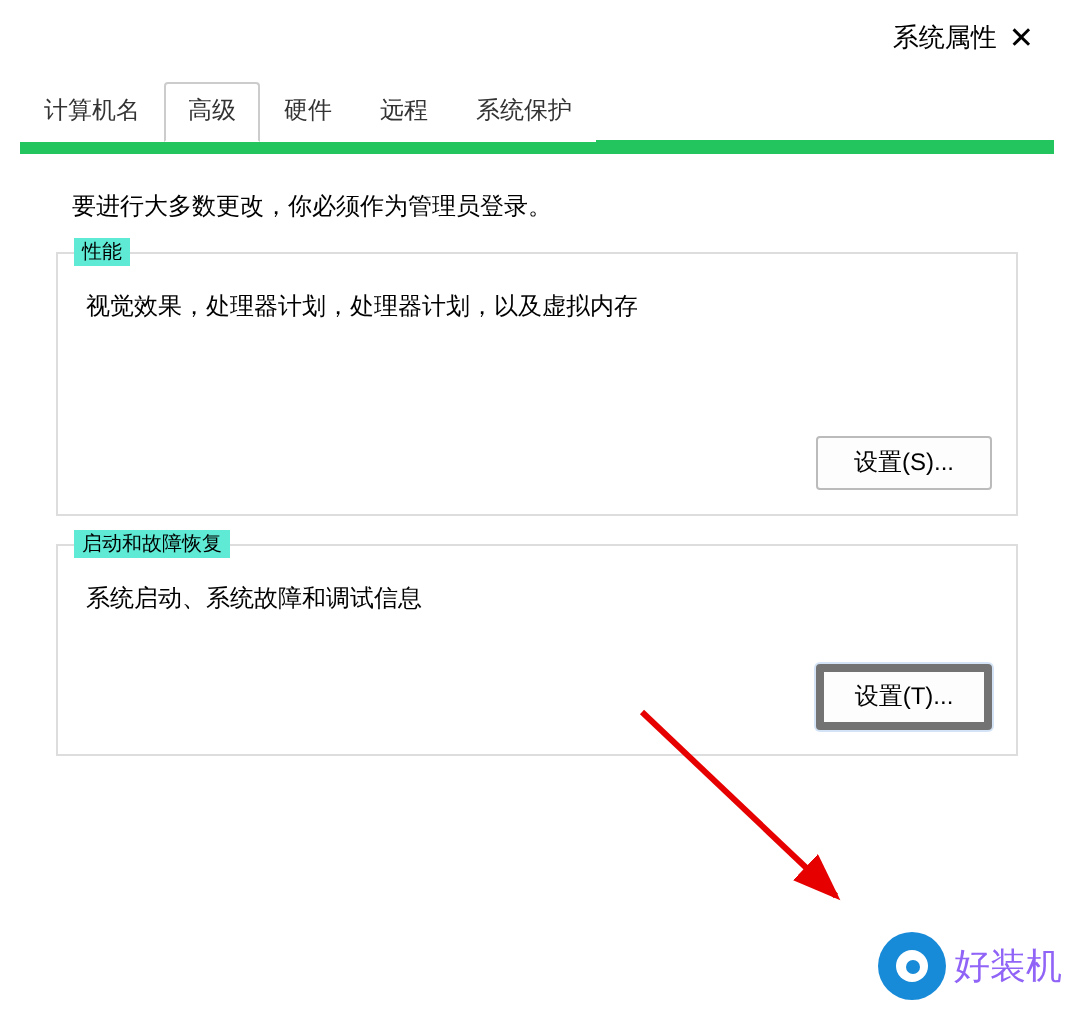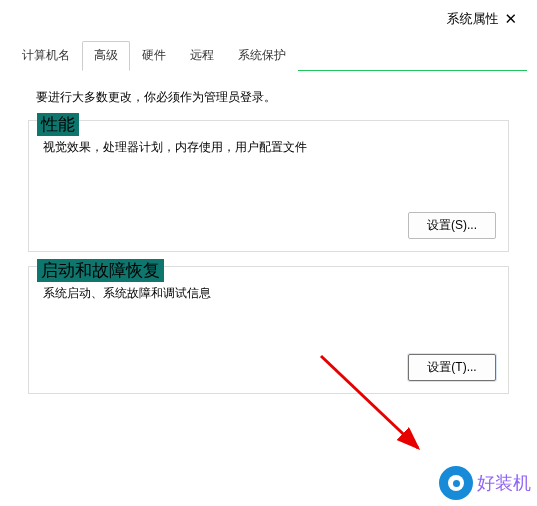--- a/index.html
+++ b/index.html
@@ -26,21 +26,21 @@
     padding: 2px 6px;
     cursor: default;
   }
   .tabs-wrap {
     margin: 6px 10px 0 10px;
   }
   .tabs {
     display: flex;
     align-items: flex-end;
     position: relative;
-    border-bottom: 1px solid #22c55e;
+    border-bottom: 7px solid #22c55e;
   }
   .tab {
     padding: 5px 11px 6px 11px;
     font-size: 12px;
     color: #333;
     border: 1px solid transparent;
     position: relative;
     top: 1px;
     background: #fff;
   }
@@ -59,23 +59,23 @@
   .group {
     border: 1px solid #ddd;
     position: relative;
     margin-bottom: 14px;
     padding: 14px 12px 12px 12px;
   }
   .group-title {
     position: absolute;
     top: -8px;
     left: 8px;
-    background: #0f766e;
+    background: #5eead4;
     padding: 0 4px;
-    font-size: 17px;
+    font-size: 10px;
   }
   .group-desc {
     font-size: 12px;
     margin: 4px 2px 6px 2px;
   }
   .btn-row {
     display: flex;
     justify-content: flex-end;
     margin-top: 24px;
   }
@@ -83,23 +83,22 @@
     min-width: 88px;
     padding: 4px 14px;
     font-size: 12px;
     background: #fdfdfd;
     border: 1px solid #bbb;
     border-radius: 2px;
     text-align: center;
     cursor: default;
   }
   .btn.highlight {
-    border: 1px solid #737373;
+    border: 4px solid #737373;
     box-shadow: 0 0 0 1px rgba(42,122,209,0.2);
-    margin-top: 28px;
   }
   .arrow {
     position: absolute;
     left: 313px;
     top: 348px;
     pointer-events: none;
   }
   .watermark {
     position: absolute;
     right: 6px;
@@ -143,21 +142,21 @@
     <div class="tab">硬件</div>
     <div class="tab">远程</div>
     <div class="tab">系统保护</div>
   </div>
 
   <div class="content">
     <div class="login-note">要进行大多数更改，你必须作为管理员登录。</div>
 
     <div class="group perf">
       <div class="group-title">性能</div>
-      <div class="group-desc">视觉效果，处理器计划，内存使用，用户配置文件</div>
+      <div class="group-desc">视觉效果，处理器计划，处理器计划，以及虚拟内存</div>
       <div class="btn-row">
         <div class="btn">设置(S)...</div>
       </div>
     </div>
 
 
     <div class="group">
       <div class="group-title">启动和故障恢复</div>
       <div class="group-desc">系统启动、系统故障和调试信息</div>
       <div class="btn-row">

